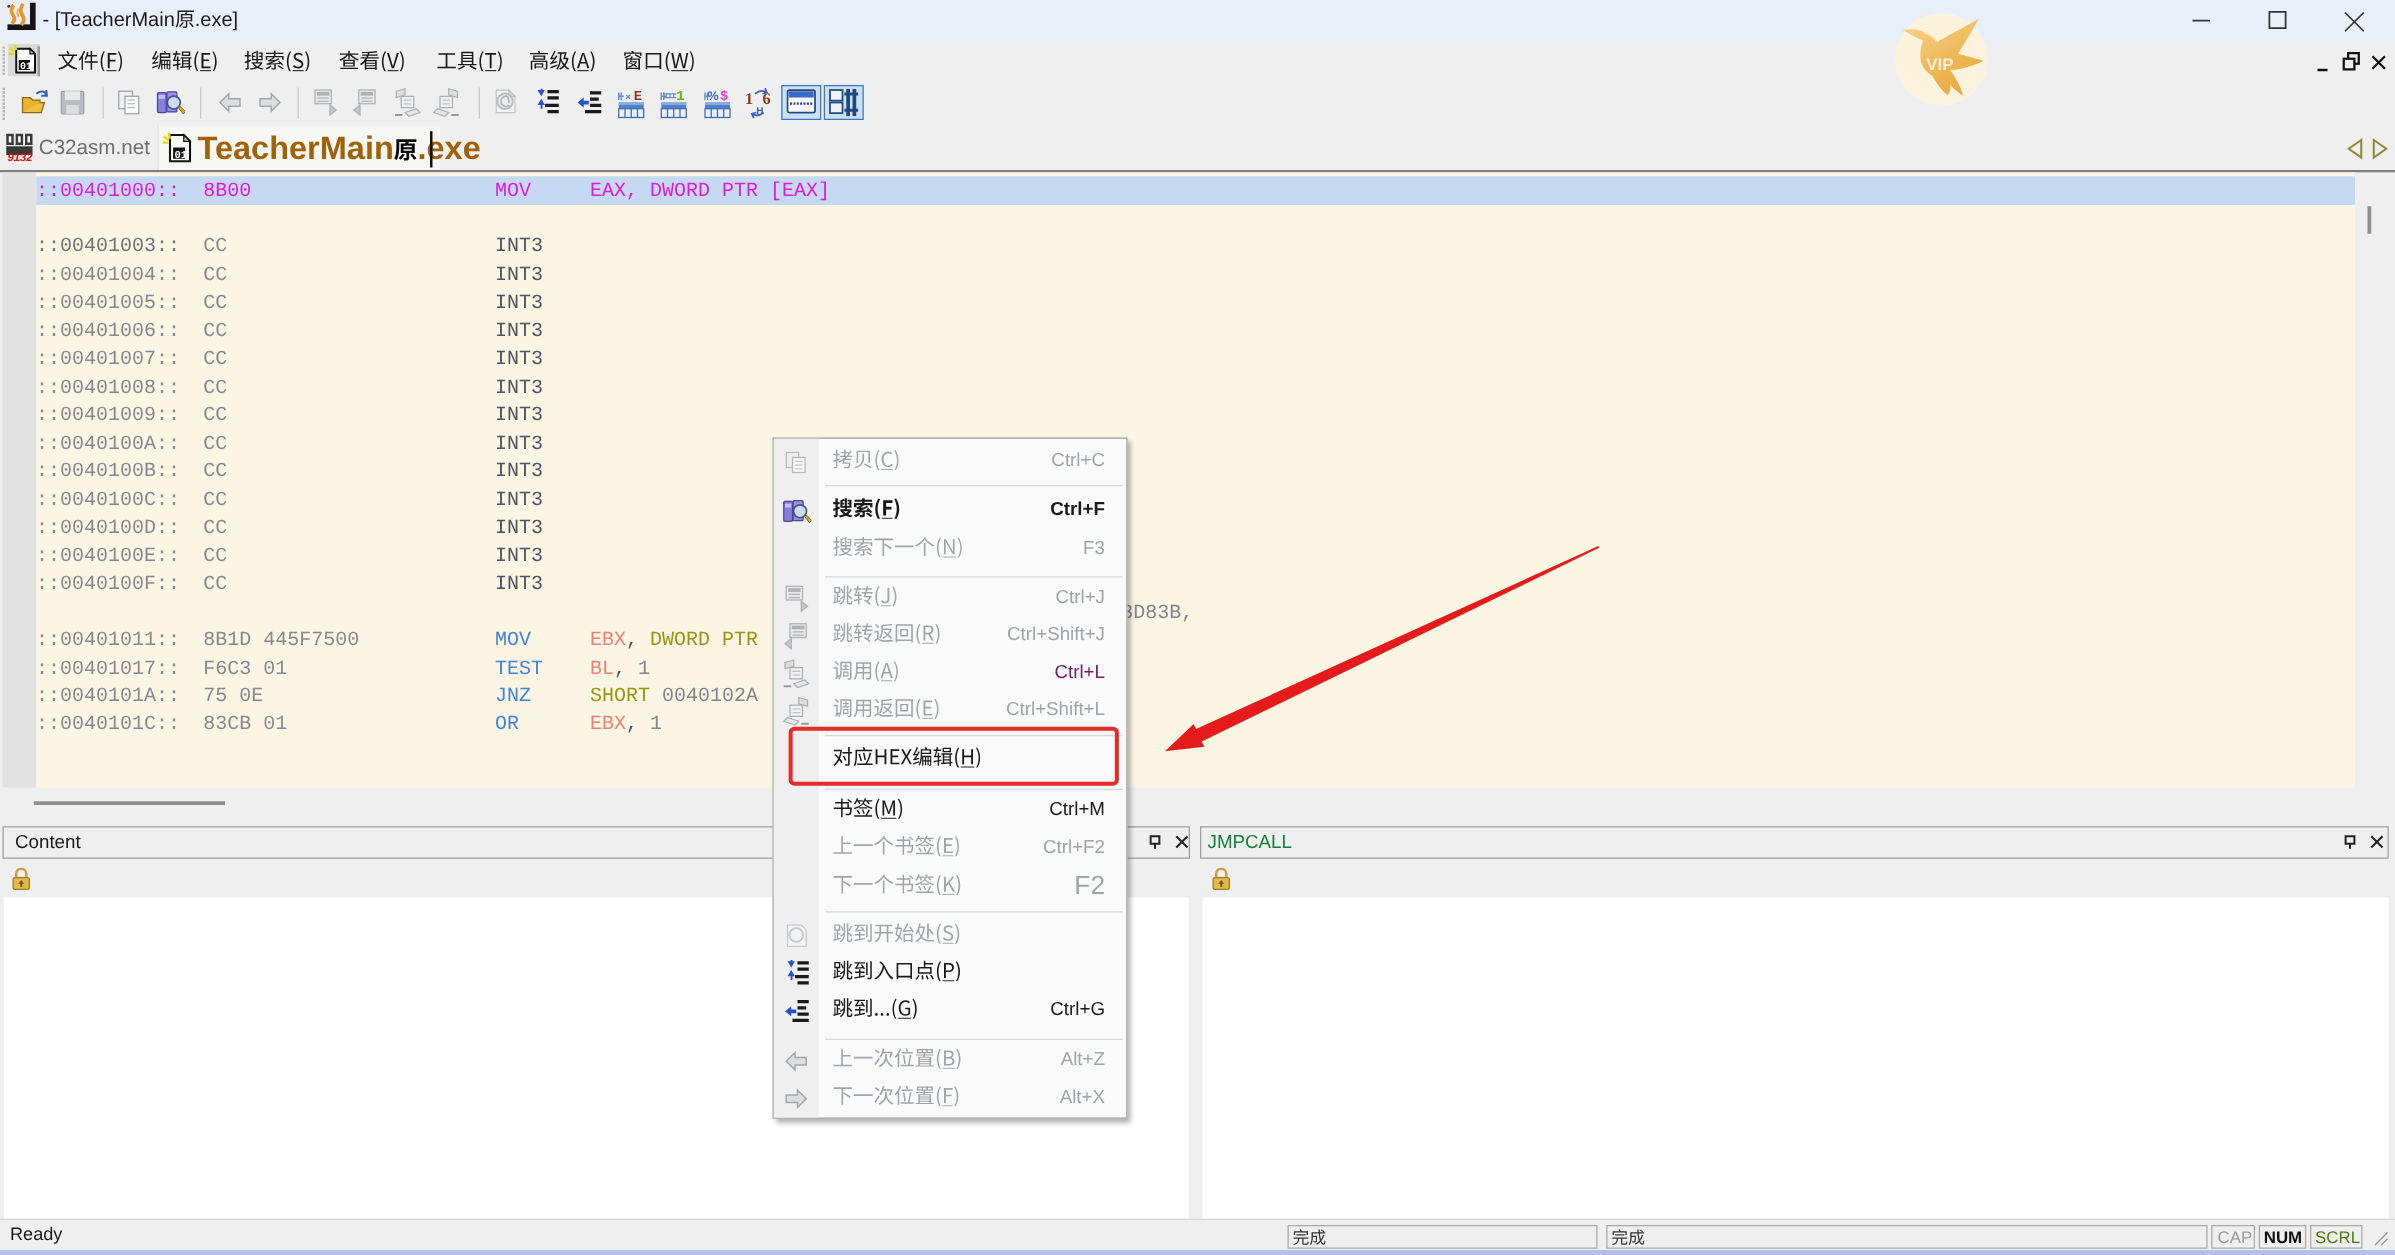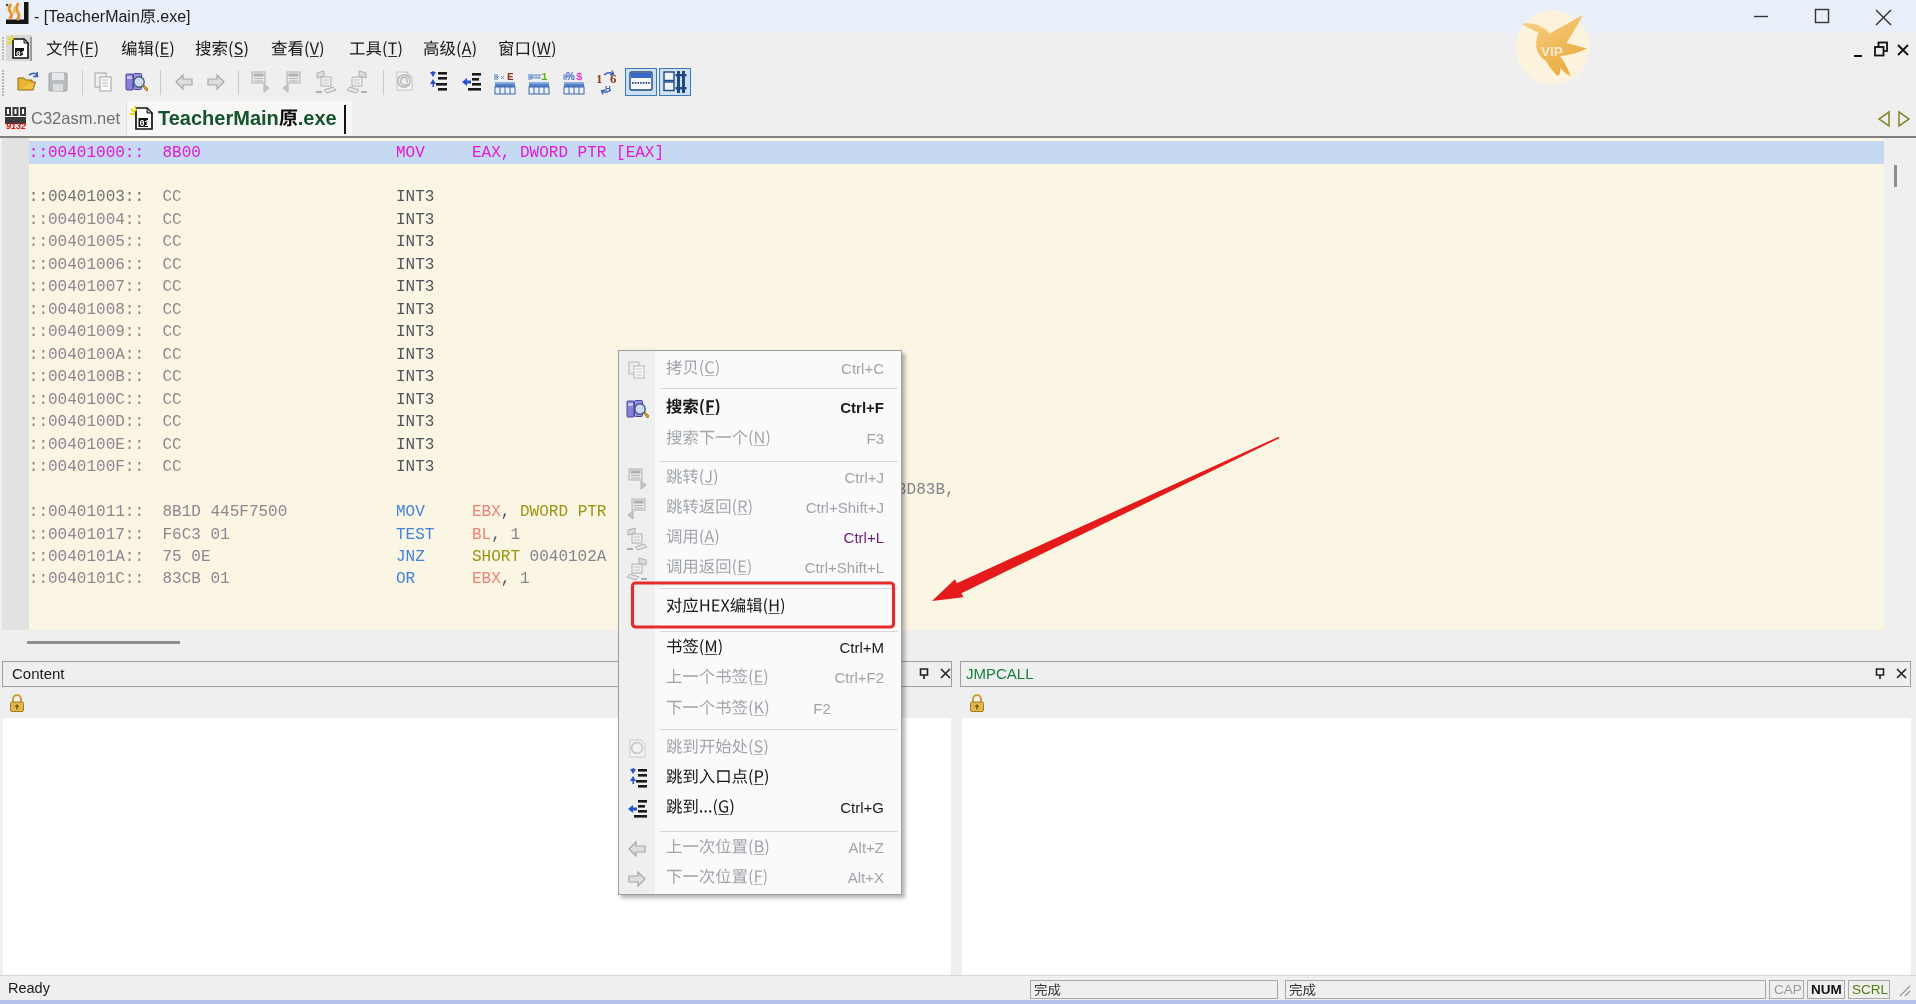--- a/index.html
+++ b/index.html
@@ -315,21 +315,21 @@
 <text x="2" y="23" font-size="9" font-style="italic" font-weight="bold" fill="#E01010">9132</text>
     </svg>
 <div class="ab" style="left:31px;top:101px;height:35px;line-height:35px;font-size:16.5px;color:#6F6F6F">C32asm.net</div>
 <svg class="ab" style="left:130px;top:105px" width="25" height="26" viewBox="0 0 25 26">
 <path d="M6 3 h11 l5 5 v16 h-16 z" fill="#fff" stroke="#111" stroke-width="1.7"></path>
 <path d="M17 3 l5 5 h-5 z" fill="#bbb" stroke="#111" stroke-width="1"></path>
 <rect x="8.5" y="13" width="9.5" height="9" fill="#111"></rect>
 <text x="9.5" y="21" font-family="Liberation Mono" font-size="8.5" font-weight="bold" fill="#fff">01</text>
 <path d="M1 4 l4 3 M5 1 l1 5 M0 9 l5 0" stroke="#E8D800" stroke-width="1.8"></path>
 </svg>
-<div class="ab" style="left:158px;top:101px;height:35px;line-height:35px;font-size:20px;font-weight:bold;color:#14532d">TeacherMain<svg width="19.0" height="19.0" viewBox="0 -16.72 19.0 19.00" style="vertical-align:-2.3px" fill="#0a0a0a">
+<div class="ab" style="left:158px;top:101px;height:35px;line-height:35px;font-size:26px;font-weight:bold;color:#a16207">TeacherMain<svg width="19.0" height="19.0" viewBox="0 -16.72 19.0 19.00" style="vertical-align:-2.3px" fill="#0a0a0a">
         <path d="M7.8 -7.4H14.4V-6.1H7.8ZM7.8 -10.2H14.4V-8.9H7.8ZM13.2 -2.9C14.2 -1.7 15.6 0.1 16.3 1.1L18.2 -0.0C17.5 -1.0 16.0 -2.7 15.0 -3.9ZM6.8 -3.8C6.0 -2.6 4.9 -1.1 3.8 -0.2C4.3 0.1 5.2 0.6 5.7 1.0C6.7 -0.0 8.0 -1.7 8.9 -3.1ZM2.1 -15.3V-9.8C2.1 -6.8 2.0 -2.7 0.4 0.2C1.0 0.4 2.0 0.9 2.4 1.3C4.1 -1.8 4.4 -6.6 4.4 -9.8V-13.2H18.1V-15.3ZM9.6 -13.2C9.5 -12.8 9.3 -12.3 9.0 -11.9H5.6V-4.4H10.1V-0.6C10.1 -0.4 10.0 -0.3 9.7 -0.3C9.4 -0.3 8.5 -0.3 7.7 -0.3C7.9 0.2 8.2 1.1 8.3 1.7C9.7 1.7 10.6 1.7 11.4 1.4C12.1 1.1 12.3 0.5 12.3 -0.5V-4.4H16.8V-11.9H11.6L12.3 -12.9Z"></path>
       </svg>.exe</div>
 <div class="ab" style="left:344px;top:105px;width:2px;height:29px;background:#111"></div>
 <svg class="ab" style="left:1874px;top:110px" width="40" height="18" viewBox="0 0 40 18" fill="none" stroke="#8A8A30" stroke-width="1.6">
 <path d="M15 2 L5 9 L15 16 Z"></path>
       <path d="M25 2 L35 9 L25 16 Z"></path>
     </svg>
 <div class="ab" style="left:0;top:138px;width:1916px;height:492px;background:#F0EFEF"></div>
 <div class="ab" style="left:2px;top:138px;width:27px;height:492px;background:#E2E2E2"></div>
 <div class="ab" style="left:29px;top:138px;width:1855px;height:492px;background:#FBF5E3"></div>
@@ -510,21 +510,21 @@
 <div class="ab" style="left:760px;top:637px;width:124px;height:22px;line-height:22px;text-align:right;font-size:15px;color:#1a1a1a;">Ctrl+M</div>
 <div class="ab" style="left:666px;top:668px;width:200px;height:20px"><svg width="102.7" height="17.4" viewBox="0 -14.43 102.7 17.38" style="" fill="#9FA4AA">
         <path d="M7.0 -13.5V-0.7H0.8V0.5H15.6V-0.7H8.3V-7.2H14.4V-8.5H8.3V-13.5Z M17.1 -7.1V-5.7H32.1V-7.1Z M40.3 -9.0V1.3H41.6V-9.0ZM41.1 -13.8C39.5 -11.1 36.5 -8.7 33.4 -7.3C33.7 -7.0 34.1 -6.5 34.3 -6.2C36.8 -7.4 39.2 -9.3 41.0 -11.6C43.2 -9.0 45.4 -7.4 47.8 -6.2C48.0 -6.6 48.4 -7.0 48.7 -7.3C46.2 -8.5 43.8 -10.1 41.7 -12.6L42.2 -13.3Z M61.0 -12.5C62.0 -11.8 63.4 -10.8 64.0 -10.1L64.8 -11.1C64.1 -11.7 62.7 -12.6 61.7 -13.3ZM51.3 -10.9V-9.7H56.1V-6.5H50.2V-5.3H56.1V1.3H57.3V-5.3H63.4C63.2 -2.9 63.0 -1.9 62.6 -1.6C62.5 -1.4 62.3 -1.4 61.9 -1.4C61.6 -1.4 60.5 -1.4 59.5 -1.5C59.7 -1.2 59.9 -0.7 59.9 -0.3C60.9 -0.3 61.9 -0.3 62.4 -0.3C63.0 -0.4 63.3 -0.5 63.7 -0.8C64.2 -1.3 64.4 -2.6 64.7 -5.9C64.7 -6.1 64.7 -6.5 64.7 -6.5H62.3V-10.9H57.3V-13.7H56.1V-10.9ZM57.3 -6.5V-9.7H61.1V-6.5Z M72.6 -4.6C73.1 -3.5 73.8 -2.1 74.0 -1.2L75.0 -1.7C74.8 -2.5 74.1 -3.9 73.5 -5.0ZM68.5 -4.1C69.2 -3.1 70.0 -1.8 70.3 -0.9L71.3 -1.4C71.0 -2.3 70.2 -3.6 69.5 -4.6ZM77.1 -6.6H70.4V-5.6H77.1ZM75.0 -13.9C74.6 -12.7 73.8 -11.5 73.0 -10.7C73.1 -10.6 73.4 -10.5 73.7 -10.3C72.0 -8.4 68.9 -6.9 66.2 -6.1C66.5 -5.8 66.7 -5.4 66.9 -5.1C68.1 -5.5 69.3 -6.0 70.4 -6.6C71.7 -7.3 72.8 -8.1 73.8 -9.0C75.5 -7.4 78.3 -5.9 80.6 -5.2C80.8 -5.6 81.1 -6.0 81.4 -6.2C79.0 -6.9 76.0 -8.2 74.5 -9.6L74.8 -10.0L74.2 -10.3C74.5 -10.6 74.8 -11.0 75.0 -11.3H76.5C77.0 -10.6 77.6 -9.7 77.8 -9.1L79.0 -9.4C78.8 -10.0 78.3 -10.7 77.8 -11.3H81.0V-12.3H75.6C75.8 -12.7 76.0 -13.2 76.2 -13.6ZM68.6 -13.9C68.1 -12.2 67.2 -10.6 66.2 -9.6C66.5 -9.4 67.0 -9.1 67.2 -8.9C67.8 -9.5 68.3 -10.4 68.8 -11.3H69.6C70.0 -10.6 70.3 -9.7 70.5 -9.2L71.6 -9.5C71.5 -10.0 71.1 -10.7 70.8 -11.3H73.4V-12.3H69.3C69.5 -12.7 69.7 -13.2 69.8 -13.6ZM78.0 -4.9C77.4 -3.3 76.4 -1.5 75.4 -0.2H66.6V0.9H80.9V-0.2H76.9C77.6 -1.5 78.5 -3.1 79.2 -4.5Z M85.9 3.2 86.8 2.8C85.4 0.5 84.8 -2.3 84.8 -5.1C84.8 -7.9 85.4 -10.6 86.8 -13.0L85.9 -13.4C84.4 -11.0 83.5 -8.3 83.5 -5.1C83.5 -1.9 84.4 0.8 85.9 3.2Z M89.2 0.0H96.3V-1.3H90.7V-5.7H95.3V-7.0H90.7V-10.7H96.1V-12.0H89.2Z M98.8 3.2C100.3 0.8 101.2 -1.9 101.2 -5.1C101.2 -8.3 100.3 -11.0 98.8 -13.4L97.9 -13.0C99.3 -10.6 100.0 -7.9 100.0 -5.1C100.0 -2.3 99.3 0.5 97.9 2.8Z"></path>
         <rect x="88.0" y="1.8" width="8.7" height="1.3"></rect>
       </svg></div>
 <div class="ab" style="left:760px;top:667px;width:124px;height:22px;line-height:22px;text-align:right;font-size:15px;color:#9FA4AA;">Ctrl+F2</div>
 <div class="ab" style="left:666px;top:699px;width:200px;height:20px"><svg width="103.7" height="17.4" viewBox="0 -14.43 103.7 17.38" style="" fill="#9FA4AA">
         <path d="M0.9 -12.6V-11.3H7.2V1.3H8.5V-7.4C10.4 -6.4 12.6 -5.0 13.8 -4.1L14.6 -5.2C13.3 -6.2 10.7 -7.7 8.8 -8.6L8.5 -8.4V-11.3H15.5V-12.6Z M17.1 -7.1V-5.7H32.1V-7.1Z M40.3 -9.0V1.3H41.6V-9.0ZM41.1 -13.8C39.5 -11.1 36.5 -8.7 33.4 -7.3C33.7 -7.0 34.1 -6.5 34.3 -6.2C36.8 -7.4 39.2 -9.3 41.0 -11.6C43.2 -9.0 45.4 -7.4 47.8 -6.2C48.0 -6.6 48.4 -7.0 48.7 -7.3C46.2 -8.5 43.8 -10.1 41.7 -12.6L42.2 -13.3Z M61.0 -12.5C62.0 -11.8 63.4 -10.8 64.0 -10.1L64.8 -11.1C64.1 -11.7 62.7 -12.6 61.7 -13.3ZM51.3 -10.9V-9.7H56.1V-6.5H50.2V-5.3H56.1V1.3H57.3V-5.3H63.4C63.2 -2.9 63.0 -1.9 62.6 -1.6C62.5 -1.4 62.3 -1.4 61.9 -1.4C61.6 -1.4 60.5 -1.4 59.5 -1.5C59.7 -1.2 59.9 -0.7 59.9 -0.3C60.9 -0.3 61.9 -0.3 62.4 -0.3C63.0 -0.4 63.3 -0.5 63.7 -0.8C64.2 -1.3 64.4 -2.6 64.7 -5.9C64.7 -6.1 64.7 -6.5 64.7 -6.5H62.3V-10.9H57.3V-13.7H56.1V-10.9ZM57.3 -6.5V-9.7H61.1V-6.5Z M72.6 -4.6C73.1 -3.5 73.8 -2.1 74.0 -1.2L75.0 -1.7C74.8 -2.5 74.1 -3.9 73.5 -5.0ZM68.5 -4.1C69.2 -3.1 70.0 -1.8 70.3 -0.9L71.3 -1.4C71.0 -2.3 70.2 -3.6 69.5 -4.6ZM77.1 -6.6H70.4V-5.6H77.1ZM75.0 -13.9C74.6 -12.7 73.8 -11.5 73.0 -10.7C73.1 -10.6 73.4 -10.5 73.7 -10.3C72.0 -8.4 68.9 -6.9 66.2 -6.1C66.5 -5.8 66.7 -5.4 66.9 -5.1C68.1 -5.5 69.3 -6.0 70.4 -6.6C71.7 -7.3 72.8 -8.1 73.8 -9.0C75.5 -7.4 78.3 -5.9 80.6 -5.2C80.8 -5.6 81.1 -6.0 81.4 -6.2C79.0 -6.9 76.0 -8.2 74.5 -9.6L74.8 -10.0L74.2 -10.3C74.5 -10.6 74.8 -11.0 75.0 -11.3H76.5C77.0 -10.6 77.6 -9.7 77.8 -9.1L79.0 -9.4C78.8 -10.0 78.3 -10.7 77.8 -11.3H81.0V-12.3H75.6C75.8 -12.7 76.0 -13.2 76.2 -13.6ZM68.6 -13.9C68.1 -12.2 67.2 -10.6 66.2 -9.6C66.5 -9.4 67.0 -9.1 67.2 -8.9C67.8 -9.5 68.3 -10.4 68.8 -11.3H69.6C70.0 -10.6 70.3 -9.7 70.5 -9.2L71.6 -9.5C71.5 -10.0 71.1 -10.7 70.8 -11.3H73.4V-12.3H69.3C69.5 -12.7 69.7 -13.2 69.8 -13.6ZM78.0 -4.9C77.4 -3.3 76.4 -1.5 75.4 -0.2H66.6V0.9H80.9V-0.2H76.9C77.6 -1.5 78.5 -3.1 79.2 -4.5Z M85.9 3.2 86.8 2.8C85.4 0.5 84.8 -2.3 84.8 -5.1C84.8 -7.9 85.4 -10.6 86.8 -13.0L85.9 -13.4C84.4 -11.0 83.5 -8.3 83.5 -5.1C83.5 -1.9 84.4 0.8 85.9 3.2Z M89.2 0.0H90.7V-3.8L92.8 -6.3L96.4 0.0H98.1L93.7 -7.5L97.5 -12.0H95.8L90.7 -6.0H90.7V-12.0H89.2Z M99.8 3.2C101.3 0.8 102.2 -1.9 102.2 -5.1C102.2 -8.3 101.3 -11.0 99.8 -13.4L98.8 -13.0C100.2 -10.6 100.9 -7.9 100.9 -5.1C100.9 -2.3 100.2 0.5 98.8 2.8Z"></path>
         <rect x="88.0" y="1.8" width="9.6" height="1.3"></rect>
       </svg></div>
-<div class="ab" style="left:760px;top:698px;width:124px;height:22px;line-height:22px;text-align:center;font-size:15px;color:#9FA4AA;">F2</div>
+<div class="ab" style="left:760px;top:698px;width:124px;height:22px;line-height:22px;text-align:right;font-size:21px;color:#9FA4AA;">F2</div>
 <div class="ab" style="left:660px;top:729px;width:238px;height:1px;background:#D8D8D8"></div>
 <div class="ab" style="left:666px;top:738px;width:200px;height:20px"><svg width="102.9" height="17.4" viewBox="0 -14.43 102.9 17.38" style="" fill="#9FA4AA">
         <path d="M2.5 -11.9H5.1V-9.0H2.5ZM6.4 -11.2C7.1 -10.1 7.7 -8.6 7.8 -7.6L8.9 -8.1C8.7 -9.1 8.1 -10.5 7.3 -11.6ZM0.6 -0.9 0.9 0.3C2.4 -0.1 4.6 -0.7 6.6 -1.2L6.5 -2.3L4.5 -1.8V-4.8H6.2V-5.9H4.5V-7.9H6.2V-12.9H1.4V-7.9H3.4V-1.5L2.4 -1.3V-6.6H1.5V-1.0ZM14.5 -11.7C14.1 -10.6 13.3 -9.0 12.7 -8.0L13.5 -7.5C14.2 -8.5 15.0 -10.0 15.6 -11.2ZM11.5 -13.8V-0.8C11.5 0.7 11.8 1.1 12.9 1.1C13.2 1.1 14.3 1.1 14.5 1.1C15.5 1.1 15.8 0.4 15.9 -1.5C15.6 -1.5 15.1 -1.7 14.9 -2.0C14.8 -0.5 14.7 -0.1 14.4 -0.1C14.2 -0.1 13.3 -0.1 13.1 -0.1C12.7 -0.1 12.7 -0.2 12.7 -0.8V-5.2C13.6 -4.4 14.5 -3.5 15.1 -2.9L15.9 -3.8C15.3 -4.5 13.9 -5.6 12.9 -6.4L12.7 -6.1V-13.8ZM9.0 -13.8V-6.8L8.9 -5.8C7.8 -5.0 6.7 -4.3 5.9 -3.9L6.6 -2.8L8.9 -4.5C8.6 -2.6 8.0 -0.6 5.8 0.4C6.0 0.7 6.4 1.1 6.6 1.3C9.8 -0.4 10.1 -3.9 10.1 -6.8V-13.8Z M26.9 -12.4V-2.4H28.1V-12.4ZM30.2 -13.5V-0.6C30.2 -0.3 30.1 -0.2 29.8 -0.2C29.5 -0.2 28.6 -0.2 27.7 -0.3C27.8 0.1 28.0 0.6 28.1 1.0C29.3 1.0 30.2 0.9 30.7 0.7C31.2 0.5 31.4 0.2 31.4 -0.6V-13.5ZM17.4 -0.7 17.7 0.5C19.9 0.1 23.0 -0.5 25.9 -1.1L25.8 -2.2L22.4 -1.5V-4.1H25.7V-5.2H22.4V-7.0H21.2V-5.2H18.0V-4.1H21.2V-1.3ZM18.4 -7.2C18.7 -7.4 19.4 -7.4 24.5 -7.9C24.7 -7.6 24.9 -7.2 25.1 -6.9L26.0 -7.5C25.5 -8.5 24.4 -10.0 23.5 -11.1L22.6 -10.5C23.0 -10.1 23.5 -9.5 23.8 -8.9L19.6 -8.5C20.3 -9.4 21.0 -10.5 21.5 -11.6H26.0V-12.7H17.6V-11.6H20.2C19.6 -10.4 19.0 -9.4 18.7 -9.1C18.4 -8.7 18.2 -8.4 17.9 -8.4C18.1 -8.0 18.3 -7.5 18.4 -7.2Z M43.4 -11.5V-6.9H38.9V-7.6V-11.5ZM33.7 -6.9V-5.7H37.5C37.3 -3.4 36.5 -1.2 33.7 0.5C34.0 0.7 34.5 1.1 34.7 1.4C37.7 -0.5 38.6 -3.1 38.8 -5.7H43.4V1.3H44.7V-5.7H48.4V-6.9H44.7V-11.5H47.9V-12.7H34.3V-11.5H37.6V-7.6L37.6 -6.9Z M56.8 -5.4V1.3H57.9V0.6H62.9V1.3H64.0V-5.4ZM57.9 -0.5V-4.2H62.9V-0.5ZM56.2 -6.7C56.7 -6.9 57.4 -6.9 63.5 -7.4C63.7 -7.0 63.9 -6.6 64.0 -6.2L65.1 -6.8C64.6 -8.1 63.4 -10.0 62.3 -11.4L61.3 -10.9C61.9 -10.2 62.5 -9.3 62.9 -8.5L57.7 -8.2C58.8 -9.6 59.9 -11.5 60.8 -13.4L59.5 -13.8C58.7 -11.7 57.3 -9.5 56.9 -8.9C56.5 -8.3 56.1 -7.9 55.8 -7.9C56.0 -7.5 56.2 -6.9 56.2 -6.7ZM52.5 -9.3H54.4C54.2 -7.2 53.8 -5.4 53.3 -4.0C52.7 -4.4 52.1 -4.8 51.6 -5.2C51.9 -6.4 52.2 -7.8 52.5 -9.3ZM50.3 -4.8C51.1 -4.2 52.0 -3.5 52.8 -2.9C52.0 -1.4 51.0 -0.3 49.9 0.3C50.1 0.5 50.4 1.0 50.6 1.3C51.9 0.5 52.9 -0.6 53.6 -2.0C54.3 -1.4 54.8 -0.9 55.2 -0.3L55.9 -1.3C55.5 -1.9 54.9 -2.5 54.2 -3.2C54.9 -5.0 55.4 -7.3 55.6 -10.3L54.9 -10.4L54.7 -10.4H52.7C53.0 -11.5 53.1 -12.6 53.3 -13.6L52.1 -13.7C52.0 -12.7 51.8 -11.6 51.6 -10.4H49.9V-9.3H51.4C51.1 -7.6 50.6 -6.0 50.3 -4.8Z M72.6 -10.0C72.3 -7.7 71.7 -5.8 70.9 -4.3C70.2 -5.4 69.7 -6.8 69.3 -8.7C69.4 -9.1 69.6 -9.6 69.7 -10.0ZM69.2 -13.7C68.8 -10.5 67.7 -7.4 66.5 -5.7C66.8 -5.5 67.2 -5.2 67.5 -5.0C67.9 -5.6 68.3 -6.3 68.6 -7.1C69.1 -5.5 69.6 -4.2 70.3 -3.2C69.2 -1.6 67.8 -0.4 66.2 0.4C66.5 0.6 67.0 1.0 67.2 1.3C68.7 0.6 70.0 -0.6 71.0 -2.1C73.0 0.3 75.7 0.8 78.5 0.8H80.9C81.0 0.4 81.2 -0.2 81.4 -0.5C80.8 -0.5 79.1 -0.5 78.6 -0.5C76.0 -0.5 73.6 -0.9 71.7 -3.1C72.8 -5.1 73.6 -7.7 74.0 -11.0L73.2 -11.2L72.9 -11.2H70.0C70.2 -11.9 70.4 -12.6 70.5 -13.4ZM75.7 -13.7V-1.7H77.0V-8.5C78.1 -7.2 79.3 -5.7 79.9 -4.7L81.0 -5.3C80.2 -6.5 78.7 -8.4 77.4 -9.7L77.0 -9.5V-13.7Z M85.9 3.2 86.8 2.8C85.4 0.5 84.8 -2.3 84.8 -5.1C84.8 -7.9 85.4 -10.6 86.8 -13.0L85.9 -13.4C84.4 -11.0 83.5 -8.3 83.5 -5.1C83.5 -1.9 84.4 0.8 85.9 3.2Z M92.5 0.2C95.0 0.2 96.6 -1.3 96.6 -3.2C96.6 -5.0 95.5 -5.8 94.1 -6.4L92.4 -7.2C91.5 -7.5 90.4 -8.0 90.4 -9.2C90.4 -10.2 91.3 -10.9 92.7 -10.9C93.8 -10.9 94.7 -10.5 95.4 -9.8L96.2 -10.8C95.4 -11.6 94.1 -12.2 92.7 -12.2C90.5 -12.2 88.9 -10.9 88.9 -9.1C88.9 -7.3 90.2 -6.4 91.3 -6.0L93.1 -5.2C94.2 -4.7 95.1 -4.3 95.1 -3.1C95.1 -1.9 94.1 -1.1 92.5 -1.1C91.3 -1.1 90.1 -1.7 89.2 -2.6L88.3 -1.6C89.4 -0.5 90.8 0.2 92.5 0.2Z M98.9 3.2C100.5 0.8 101.4 -1.9 101.4 -5.1C101.4 -8.3 100.5 -11.0 98.9 -13.4L98.0 -13.0C99.4 -10.6 100.1 -7.9 100.1 -5.1C100.1 -2.3 99.4 0.5 98.0 2.8Z"></path>
         <rect x="88.0" y="1.8" width="8.8" height="1.3"></rect>
       </svg></div>
 <svg class="ab" style="left:625px;top:737px" width="24" height="24" viewBox="-12 -12 24 24">
       <path d="M-7 -9 h11 l4 4 v13 h-15 z" fill="#F2F3F4" stroke="#C8CACC"></path>
 <circle cx="0" cy="-1" r="5.5" fill="none" stroke="#C4C6C8" stroke-width="1.5"></circle>
     </svg>
 <div class="ab" style="left:666px;top:768px;width:200px;height:20px"><svg width="103.5" height="17.4" viewBox="0 -14.43 103.5 17.38" style="" fill="#1a1a1a">

